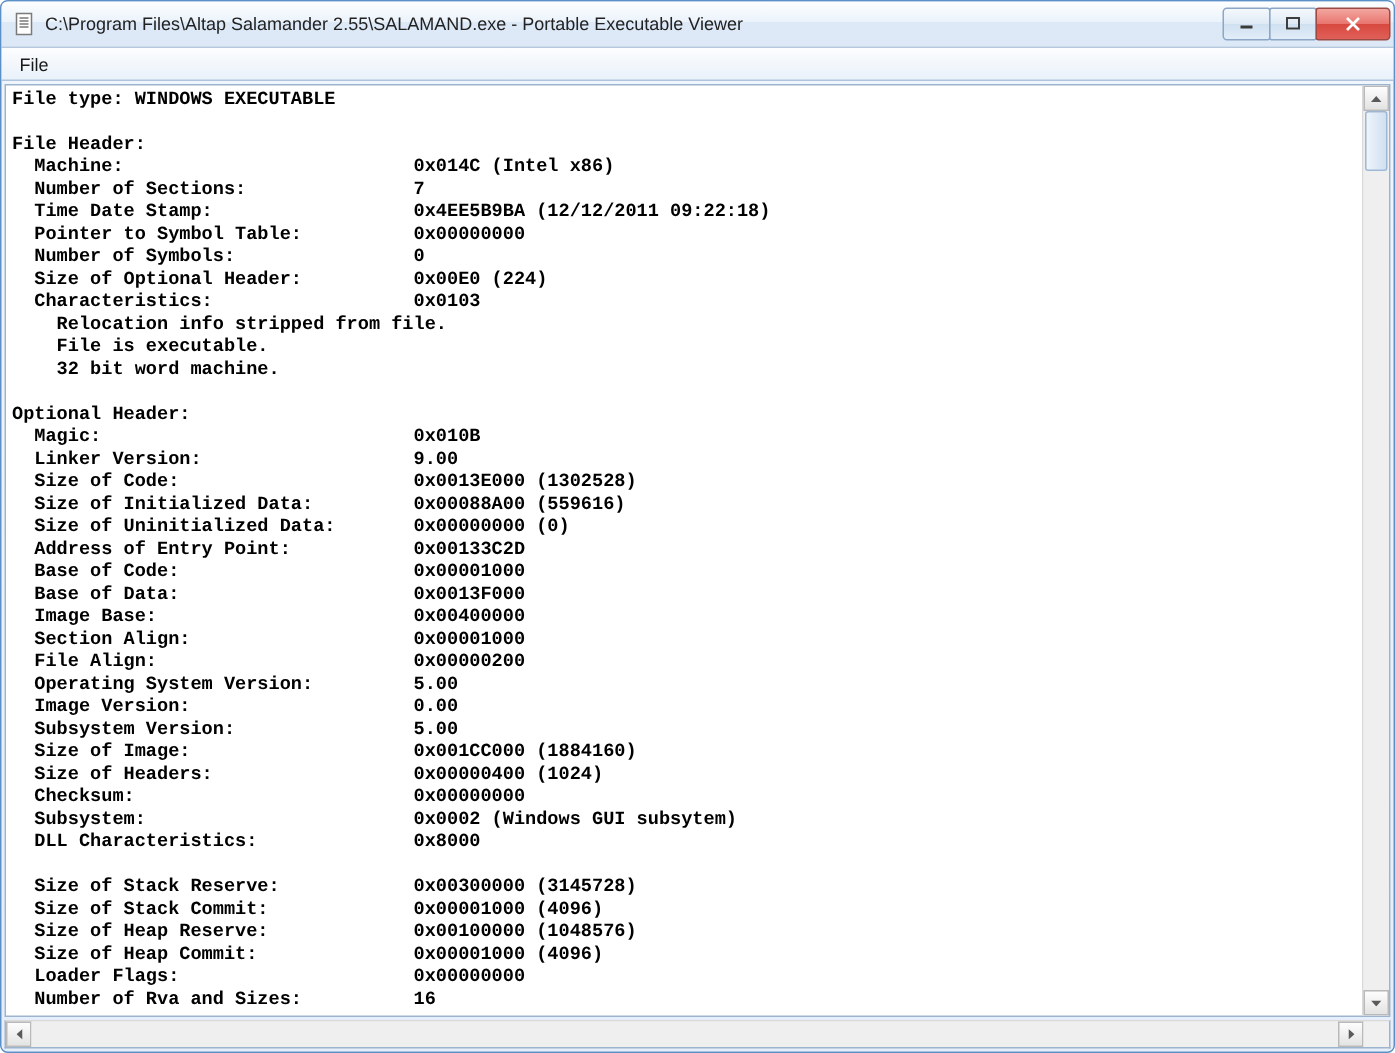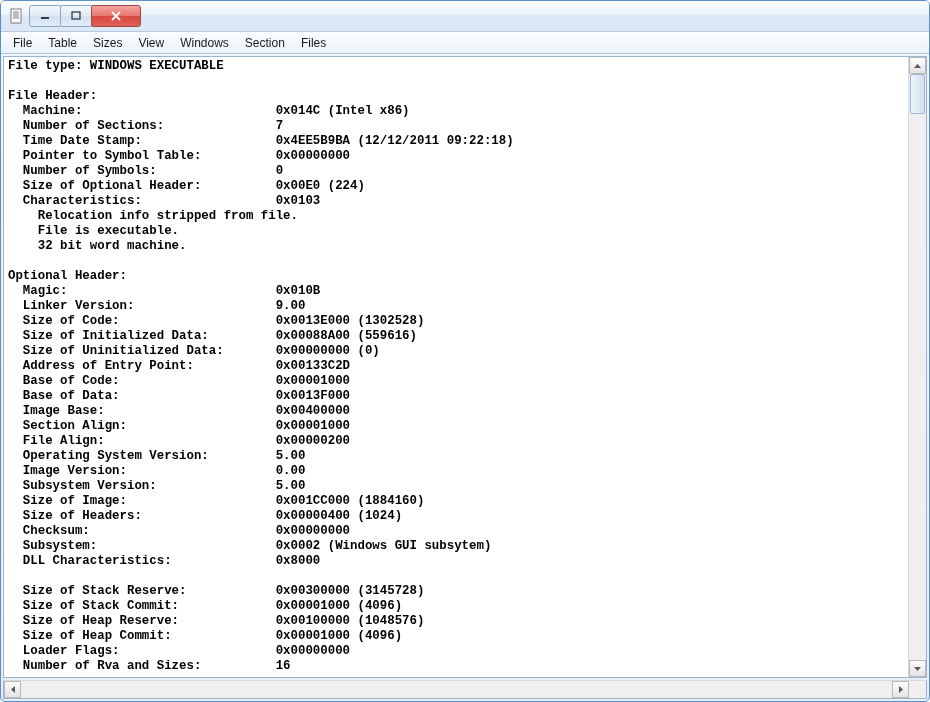--- a/index.html
+++ b/index.html
@@ -67,20 +67,21 @@
     border-color: #9b4a45;
   }
   .win-btn svg { display: block; }
   .menubar {
     height: 21px;
     background: linear-gradient(to bottom, #fcfdfe, #e9f1fa);
     border-bottom: 1px solid #b0c4dd;
     display: flex;
     align-items: stretch;
     padding: 0 4px;
+    flex-direction: column;
   }
   .menu-item {
     padding: 2px 8px 0 8px;
     font-size: 12px;
     color: #1a1a1a;
     cursor: default;
     line-height: 18px;
   }
   .client {
     flex: 1;
@@ -166,20 +167,21 @@
 
 <div class="window">
 
   <div class="titlebar">
     <span class="title-icon">
       <svg width="16" height="16" viewBox="0 0 16 16">
         <rect x="2" y="1" width="10" height="14" fill="#fff" stroke="#7a7a7a"></rect>
         <path d="M4 4h6M4 6h6M4 8h6M4 10h6" stroke="#7a7a7a" stroke-width="1"></path>
       </svg>
     </span>
+    <span class="title-text">C:\Program Files\Altap Salamander 2.55\SALAMAND.exe - Portable Executable Viewer</span>
     <div class="win-buttons">
       <div class="win-btn min">
         <svg width="10" height="10">
             <rect x="1" y="6" width="8" height="2" fill="#3a3a3a"></rect>
           </svg>
       </div>
       <div class="win-btn">
         <svg width="10" height="10">
             <rect x="1" y="1" width="8" height="7" fill="none" stroke="#3a3a3a" stroke-width="1.3"></rect>
           </svg>

